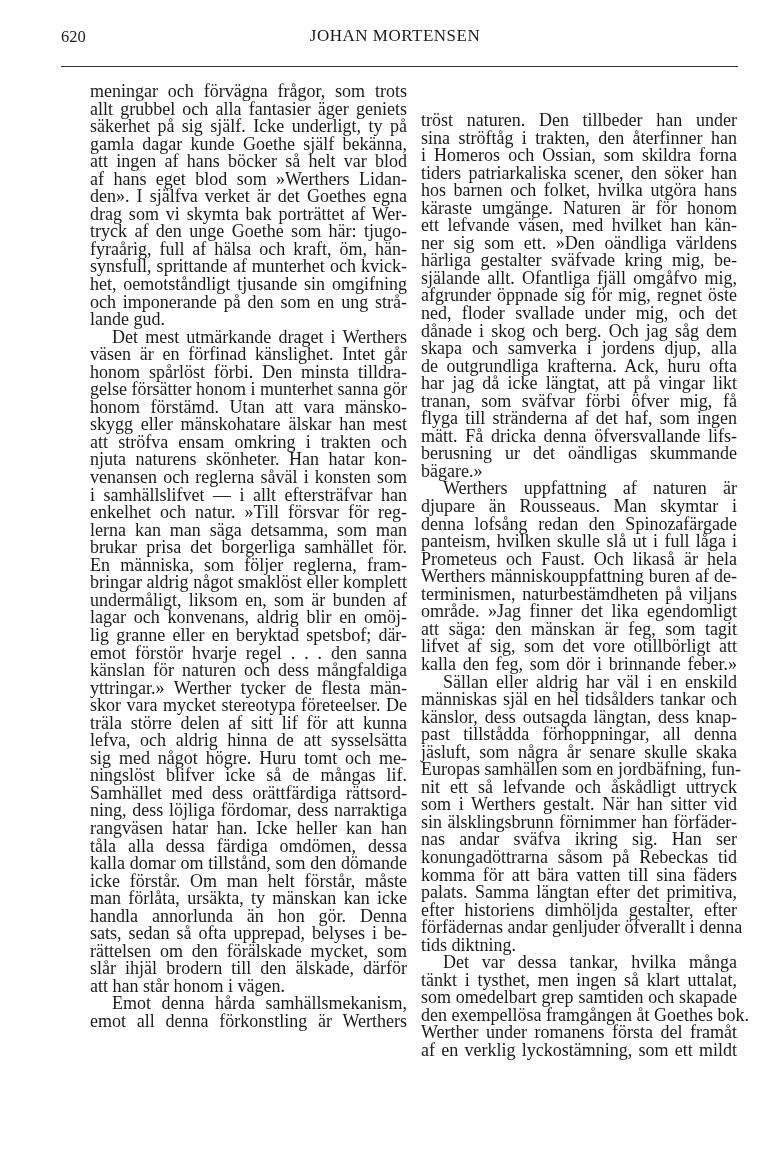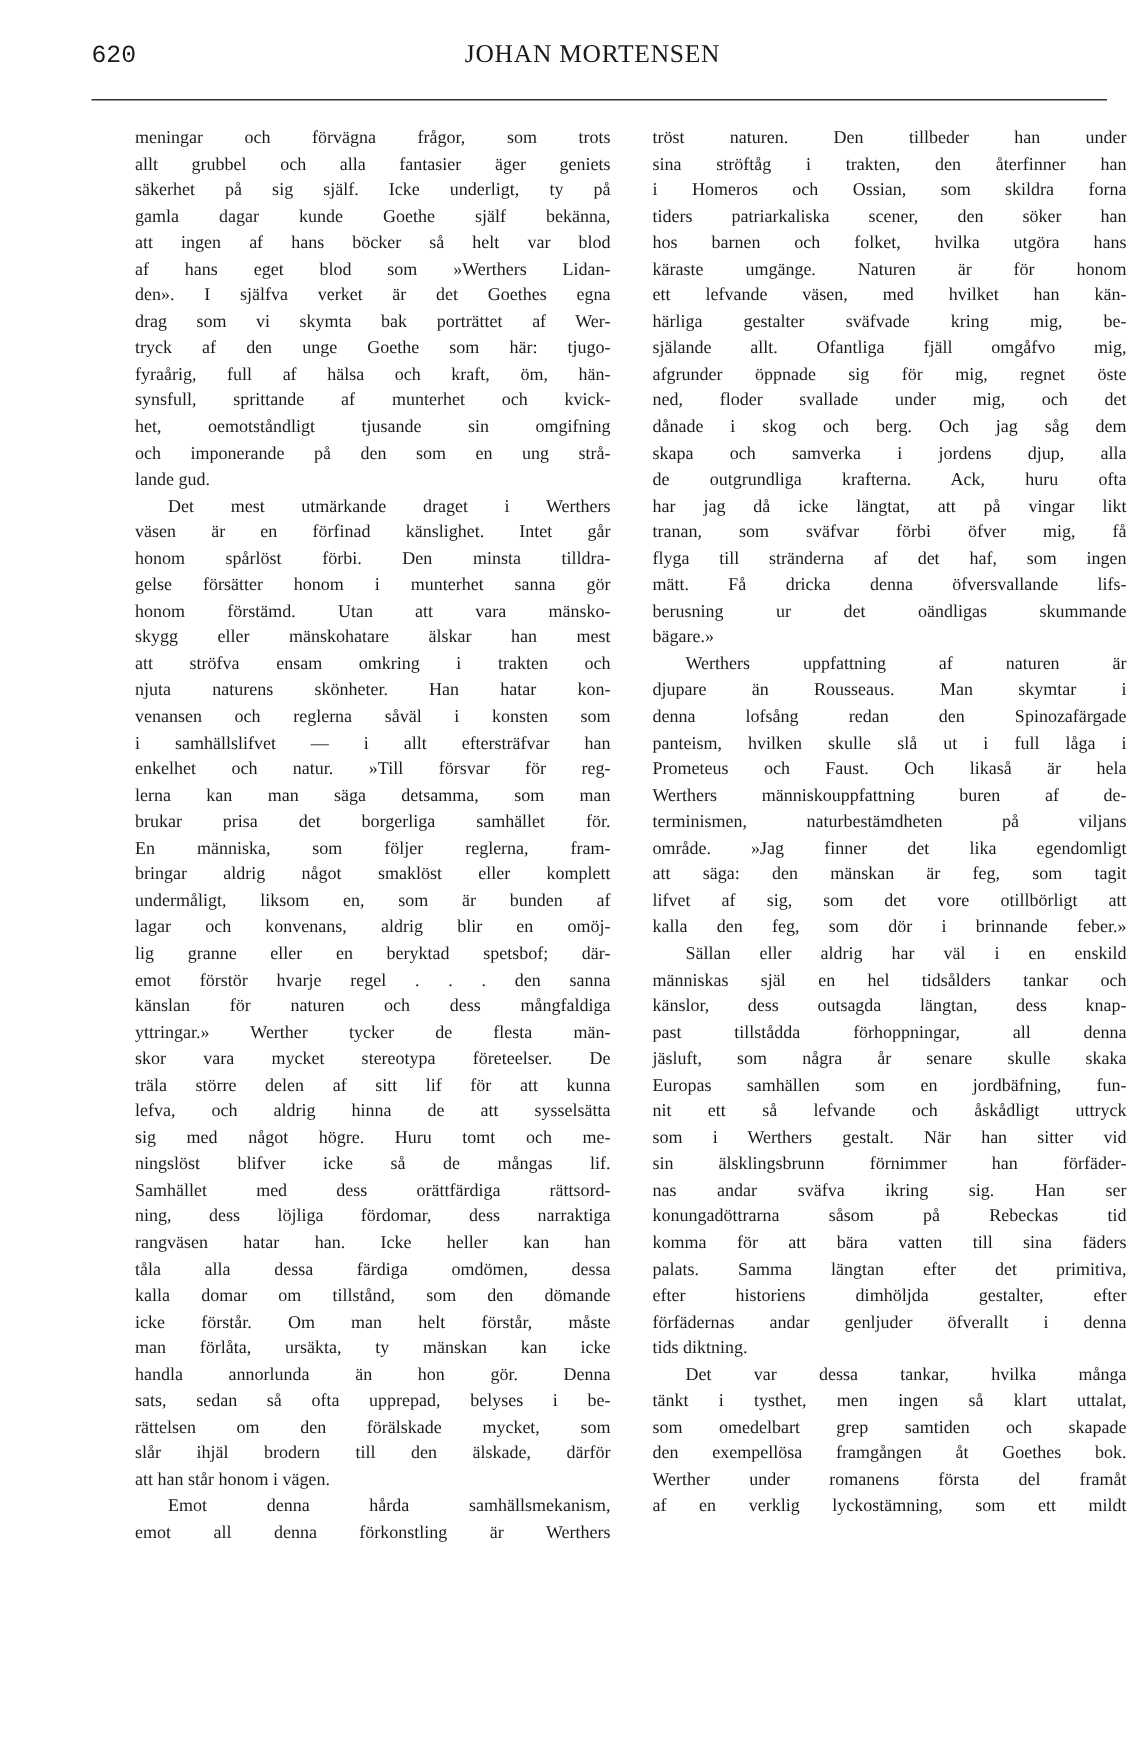--- a/index.html
+++ b/index.html
@@ -1,22 +1,22 @@
 <!DOCTYPE html>
 <html><head>
 <meta charset="utf-8">
 <style>
   html, body { margin:0; padding:0; background:#ffffff; }
   body { width:760px; height:1160px; position:relative; overflow:hidden; color:#1a1a1a; }
-  .page-number { position:absolute; left:61px; top:27px; font-family:Liberation Mono, monospace; font-size:16.5px; }
+  .page-number { position:absolute; left:61px; top:27px; font-family:Liberation Serif, serif; font-size:16.5px; }
   .running-head { position:absolute; left:0; width:760px; top:26px; text-align:center; font-family:"Liberation Serif", serif; font-size:17px; letter-spacing:0.5px; padding-left:30px; box-sizing:border-box; }
   .head-rule { position:absolute; left:61px; top:66px; width:677px; height:1px; background:#333; }
-  .column { position:absolute; top:83px; font-family:"Liberation Serif", serif; font-size:12px; line-height:17.55px; }
+  .column { position:absolute; top:83px; font-family:"Liberation Serif", serif; font-size:18px; line-height:17.55px; }
   .col-left { left:90px; width:317px; }
-  .col-right { left:435px; width:316px; }
+  .col-right { left:421px; width:316px;margin-top:29px; }
   .line { display:block; white-space:nowrap; text-align:justify; text-align-last:justify; height:17.55px; }
   .line.last { text-align-last:left; }
   .line.indent { padding-left:22px; }
 </style>
 </head>
 <body>
 
 <div class="page-number">620</div>
 <div class="running-head">JOHAN MORTENSEN</div>
 <div class="head-rule"></div>
@@ -78,20 +78,21 @@
     <span class="line">emot all denna förkonstling är Werthers</span>
   </div>
 <div class="column col-right" id="col-right">
     <span class="line">tröst naturen. Den tillbeder han under</span>
     <span class="line">sina ströftåg i trakten, den återfinner han</span>
     <span class="line">i Homeros och Ossian, som skildra forna</span>
     <span class="line">tiders patriarkaliska scener, den söker han</span>
     <span class="line">hos barnen och folket, hvilka utgöra hans</span>
     <span class="line">käraste umgänge. Naturen är för honom</span>
     <span class="line">ett lefvande väsen, med hvilket han kän-</span>
+    <span class="line">ner sig som ett. »Den oändliga världens</span>
     <span class="line">härliga gestalter sväfvade kring mig, be-</span>
     <span class="line">själande allt. Ofantliga fjäll omgåfvo mig,</span>
     <span class="line">afgrunder öppnade sig för mig, regnet öste</span>
     <span class="line">ned, floder svallade under mig, och det</span>
     <span class="line">dånade i skog och berg. Och jag såg dem</span>
     <span class="line">skapa och samverka i jordens djup, alla</span>
     <span class="line">de outgrundliga krafterna. Ack, huru ofta</span>
     <span class="line">har jag då icke längtat, att på vingar likt</span>
     <span class="line">tranan, som sväfvar förbi öfver mig, få</span>
     <span class="line">flyga till stränderna af det haf, som ingen</span>

